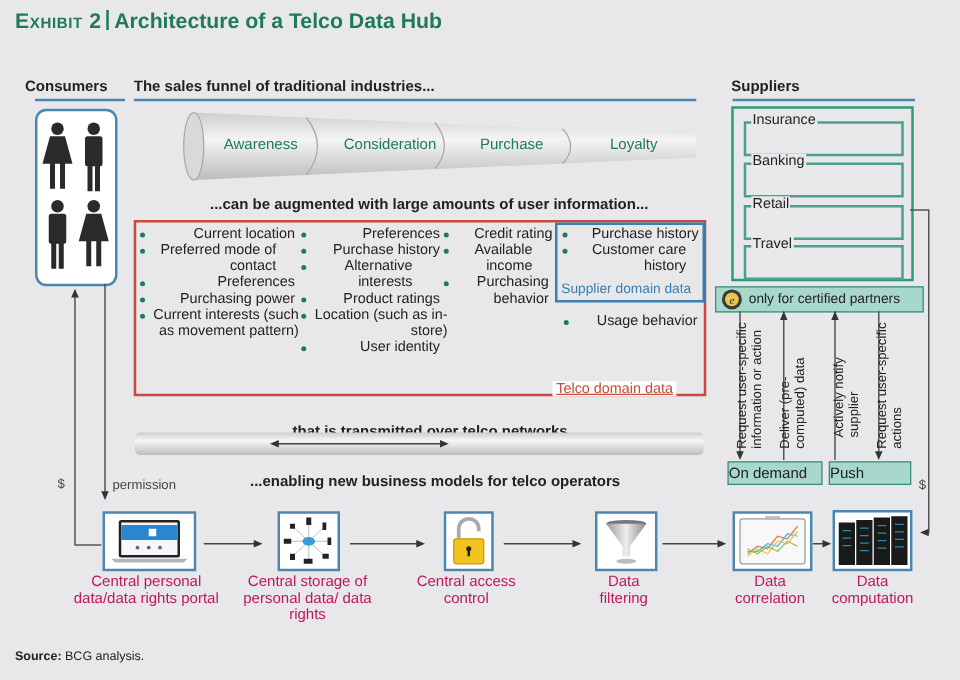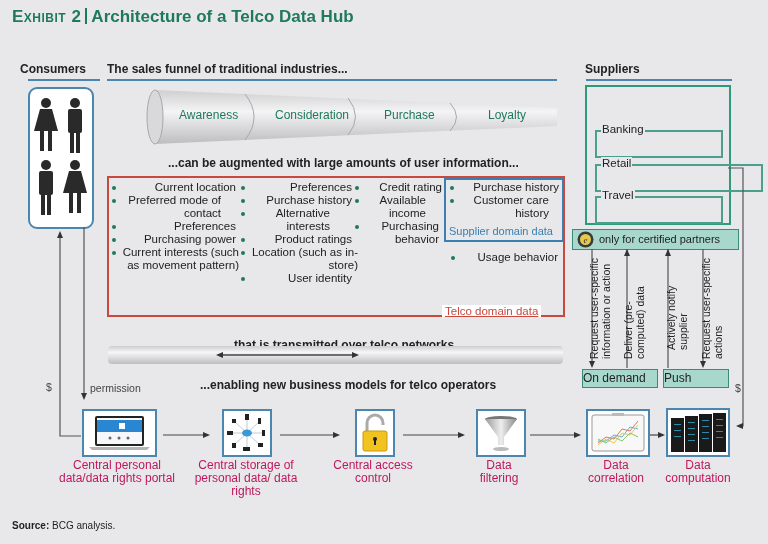--- a/index.html
+++ b/index.html
@@ -136,24 +136,27 @@
     </linearGradient>
   </defs>
   <rect x="0" y="1" width="455" height="18" rx="4" fill="url(#pg)"></rect>
   <line x1="112" y1="10" x2="247" y2="10" stroke="#444" stroke-width="1.3"></line>
   <polygon points="108,10 115,7 115,13" fill="#333"></polygon>
   <polygon points="251,10 244,7 244,13" fill="#333"></polygon>
 </svg>
 <div class="abs subtitle" style="left:200px;top:378px;">...enabling new business models for telco operators</div>
 
 <div class="abs suppliers">
+  <div class="sup-item" style="top:10px;border-top:2px solid #4aa08a;">
+    <span class="sup-name" style="top:-9px;">Insurance</span>
+  </div>
   <div class="sup-item" style="top:43px;border-top:2px solid #4aa08a;">
     <span class="sup-name" style="top:-9px;">Banking</span>
   </div>
-  <div class="sup-item" style="top:77px;border-top:2px solid #4aa08a;padding-left:40px;">
+  <div class="sup-item" style="top:77px;border-top:2px solid #4aa08a;">
     <span class="sup-name" style="top:-9px;">Retail</span>
   </div>
   <div class="sup-item" style="top:109px;border-top:2px solid #4aa08a;">
     <span class="sup-name" style="top:-9px;">Travel</span>
   </div>
 </div>
 
 <div class="abs cert">
   <svg class="abs" style="left:4px;top:1px;" width="17" height="17" viewBox="0 0 17 17">
     <circle cx="8.5" cy="8.5" r="8" fill="#3a3a3a"></circle>

